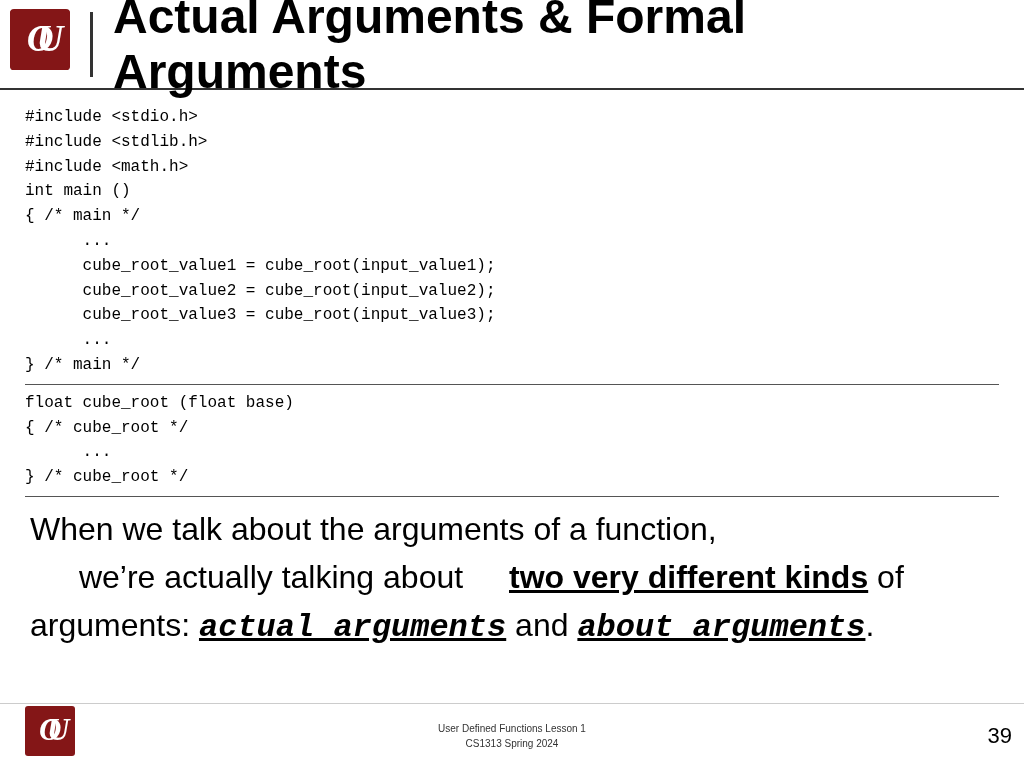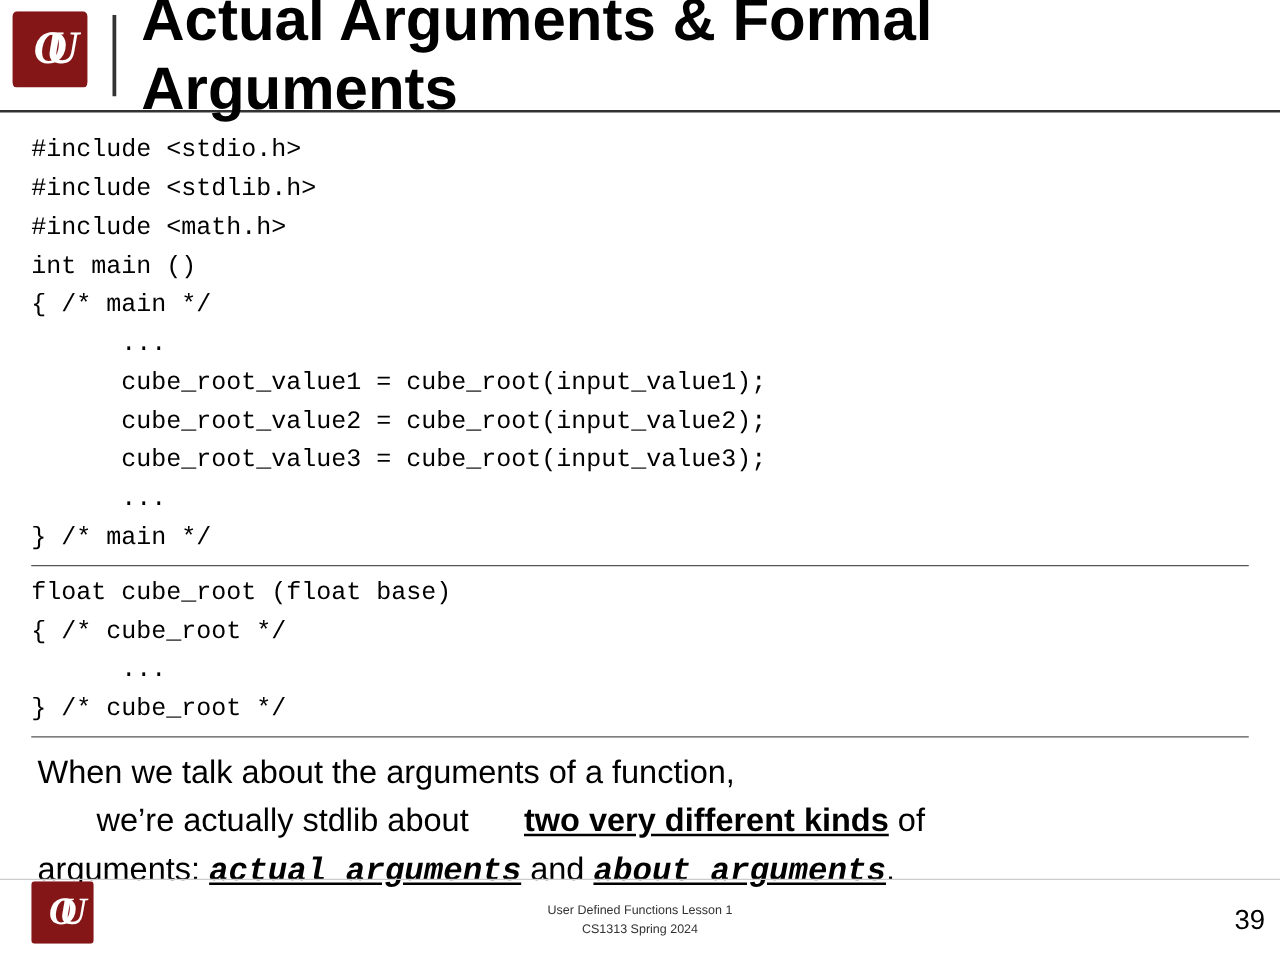--- a/index.html
+++ b/index.html
@@ -49,42 +49,42 @@
     }
 
     
     .content {
       padding: 10px 25px 10px 25px;
     }
 
     
     .code-block {
       font-family: 'Courier New', Courier, monospace;
-      font-size: 20px;
+      font-size: 16px;
       line-height: 1.55;
       color: #000;
       margin-top: 5px;
     }
 
     .code-block pre {
       font-family: inherit;
       font-size: inherit;
       line-height: inherit;
       white-space: pre;
     }
 
     .divider-line {
       border: none;
       border-top: 1.5px solid #555;
       margin: 6px 0;
     }
 
     
     .description {
-      font-size: 26px;
+      font-size: 32px;
       line-height: 1.5;
       color: #000;
       margin-top: 8px;
       padding-left: 5px;
     }
 
     .description .bold-underline {
       font-weight: bold;
       text-decoration: underline;
       margin-left: 37px;
@@ -181,21 +181,21 @@
 { /* cube_root */
       ...
 } /* cube_root */</pre>
   </div>
 
   <hr class="divider-line">
 
   <div class="description">
     <span>When we talk about the arguments of a function,</span><br>
     <span style="display:inline-block;width:40px;"></span>
-    <span>we’re actually stdlib about </span><span class="bold-underline">two very different kinds</span><span> of</span><br>
+    <span>we’re actually talking about </span><span class="bold-underline">two very different kinds</span><span> of</span><br>
     <span>arguments: </span><span class="italic-underline">actual arguments</span><span> and </span><span class="italic-underline">about arguments</span><span>.</span>
   </div>
 
 </div>
 
 <div class="footer">
   <div class="footer-logo">
     <svg width="50" height="50" viewBox="0 0 100 100" xmlns="http://www.w3.org/2000/svg">
       <rect width="100" height="100" fill="#841617" rx="6"></rect>
       <text x="28" y="68" font-size="62" font-weight="bold" fill="white" font-family="Georgia, 'Times New Roman', serif" font-style="italic">O</text>

